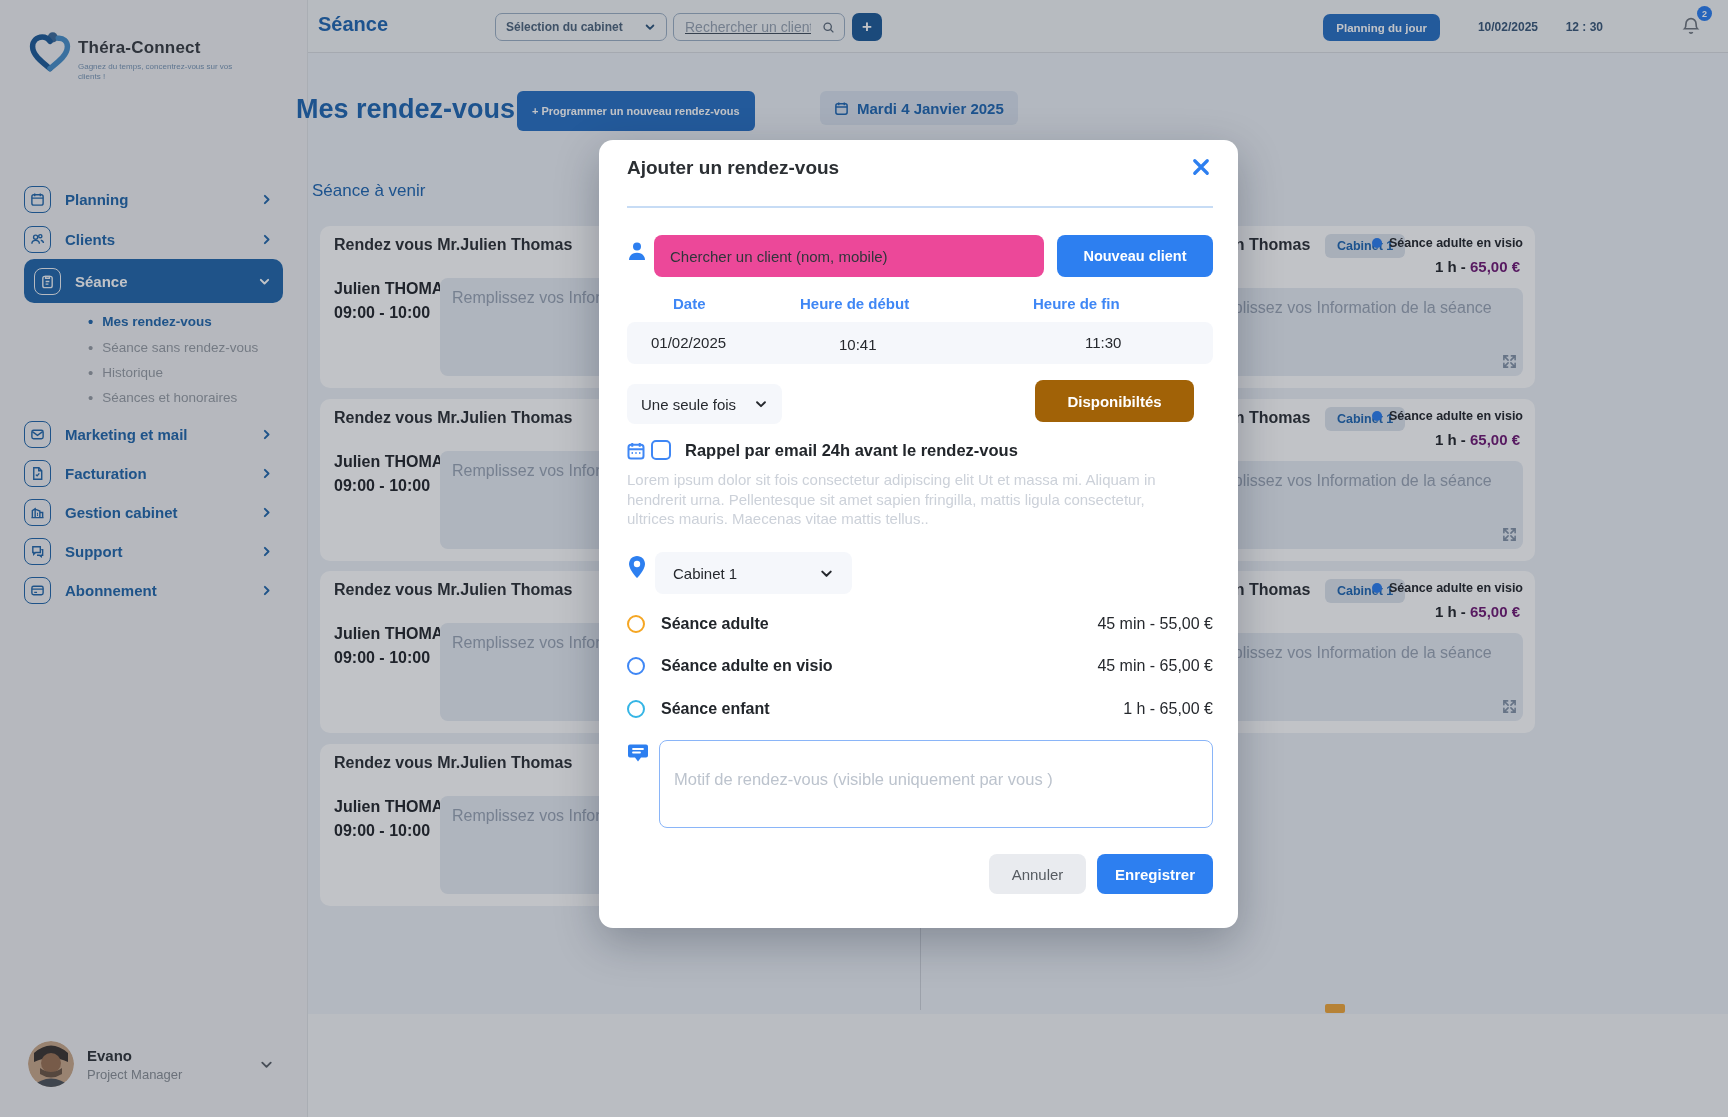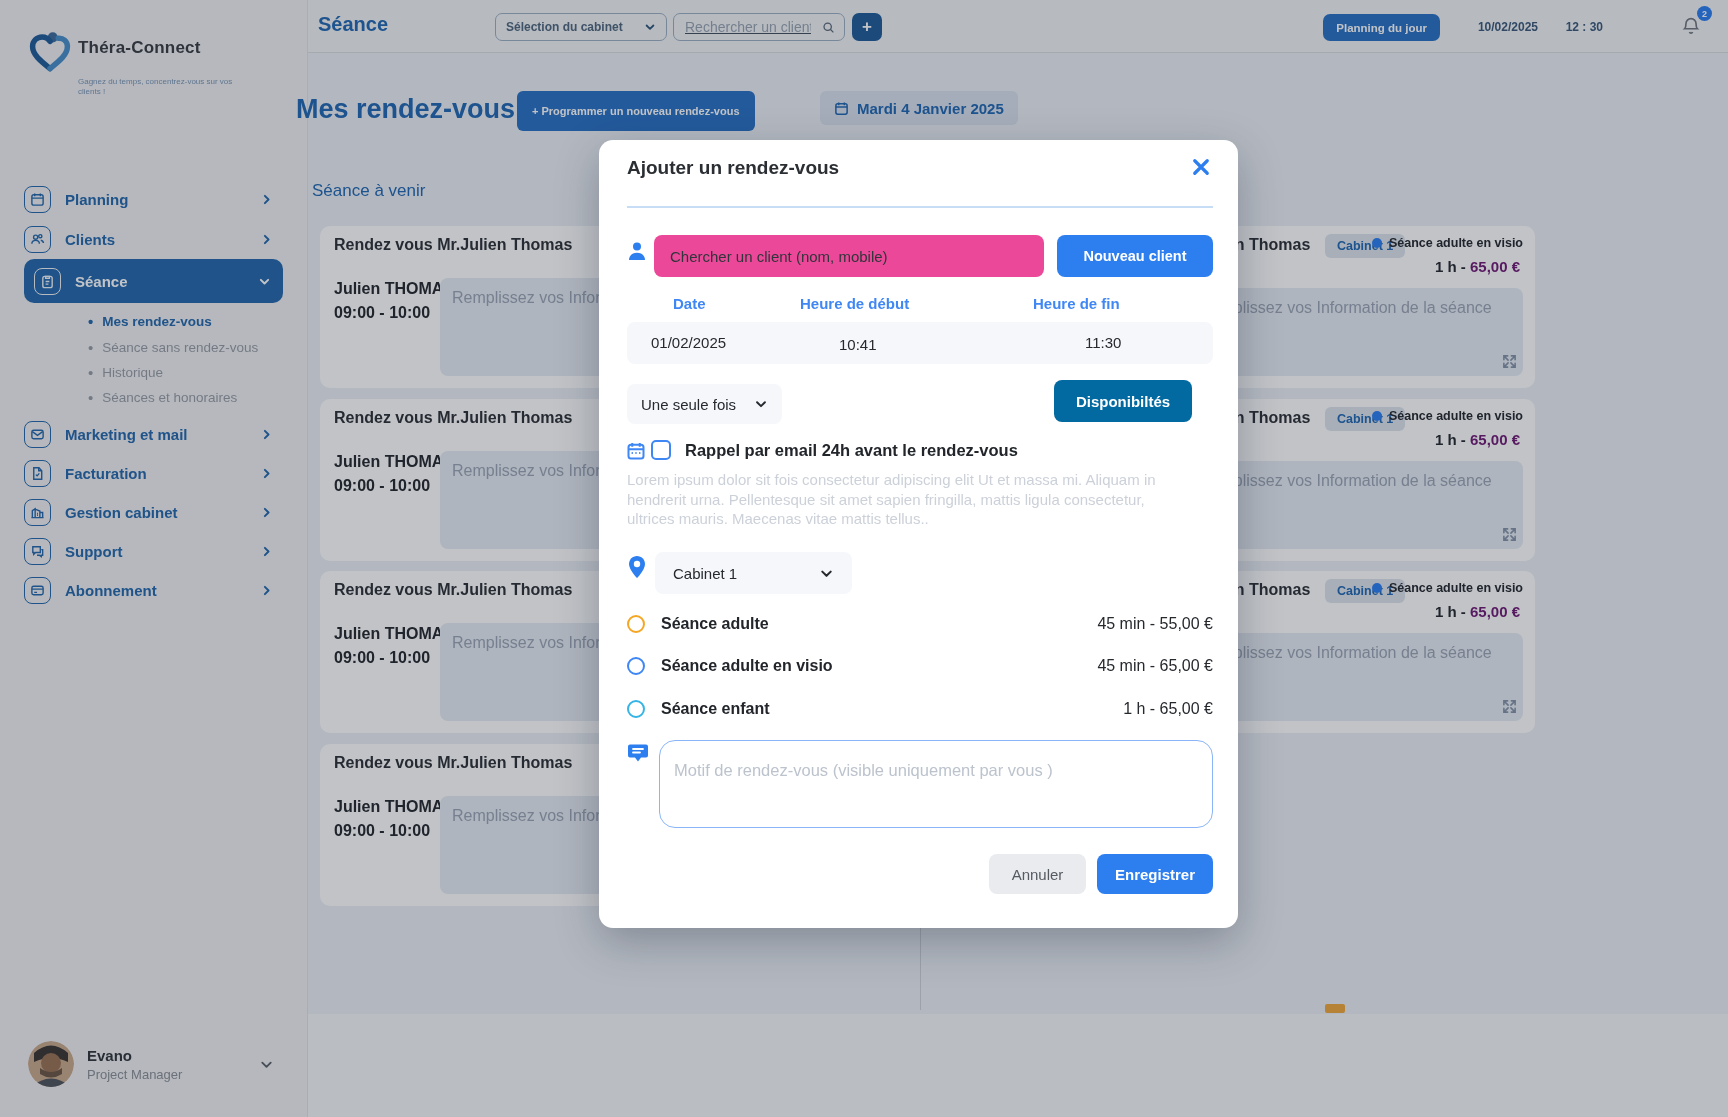--- a/index.html
+++ b/index.html
@@ -6,21 +6,21 @@
   .stage{position:relative;width:1728px;height:1117px;overflow:hidden;background:#fff;
          font-family:"Liberation Sans",sans-serif;-webkit-font-smoothing:antialiased;}
   .stage *{box-sizing:border-box;}
 
   
   .sidebar{position:absolute;left:0;top:0;bottom:0;width:308px;background:#f0f1f3;border-right:1px solid #e1e3e6;z-index:1;}
   .logo{position:absolute;left:28px;top:28px;display:flex;}
   .logo svg{width:44px;height:48px;}
   .logo-text{margin-left:6px;padding-top:10px;}
   .logo-title{font-size:17px;font-weight:700;color:#3a3e44;letter-spacing:.2px;}
-  .logo-tag{width:168px;margin-top:19px;font-size:8px;line-height:10px;color:#7a96b5;}
+  .logo-tag{width:168px;margin-top:4px;font-size:8px;line-height:10px;color:#7a96b5;}
   .nav-item{position:absolute;left:24px;right:20px;height:30px;display:flex;align-items:center;cursor:pointer;}
   .nav-ic{width:27px;height:27px;border:1.6px solid #2569ac;border-radius:8px;display:flex;align-items:center;justify-content:center;color:#2569ac;flex:none;}
   .nav-ic svg{width:15px;height:15px;}
   .nav-label{margin-left:14px;font-size:15px;font-weight:700;color:#2569ac;white-space:nowrap;}
   .nav-chev{position:absolute;right:14px;color:#2569ac;display:flex;}
   .nav-chev svg{width:13px;height:13px;}
   .nav-item.active{left:24px;right:24px;height:44px;background:#2569ac;border-radius:10px;padding:0 10px;}
   .nav-item.active .nav-ic{border-color:#f0f3f7;color:#f0f3f7;}
   .nav-item.active .nav-label{color:#fff;}
   .nav-item.active .nav-chev{color:#fff;right:12px;}
@@ -95,36 +95,36 @@
   .m-client-input::placeholder{color:#30353b;}
   .m-btn-newclient{position:absolute;left:458px;top:95px;width:156px;height:42px;background:#2d7ff0;border-radius:8px;color:#fff;font-size:14.5px;font-weight:600;display:flex;align-items:center;justify-content:center;cursor:pointer;}
   .m-lab{position:absolute;top:155px;font-size:15px;font-weight:600;color:#3f87f5;}
   .m-lab.l1{left:74px;} .m-lab.l2{left:201px;} .m-lab.l3{left:434px;}
   .m-valuebar{position:absolute;left:28px;top:182px;width:586px;height:42px;background:#f5f7fb;border-radius:8px;}
   .m-val{position:absolute;font-size:15px;color:#26292e;cursor:pointer;}
   .m-val.v1{left:52px;top:194px;} .m-val.v2{left:240px;top:196px;} .m-val.v3{left:486px;top:194px;}
   .m-recur{position:absolute;left:28px;top:244px;width:155px;height:40px;background:#f5f7fb;border-radius:8px;display:flex;align-items:center;padding:0 14px;cursor:pointer;}
   .m-recur span{font-size:15px;color:#26292e;}
   .m-recur svg{width:14px;height:14px;margin-left:auto;color:#26292e;}
-  .m-btn-dispo{position:absolute;left:455px;top:240px;width:138px;height:42px;background:#0369a1;border-radius:8px;color:#fff;font-size:15px;font-weight:600;display:flex;align-items:center;justify-content:center;cursor:pointer;}
+  .m-btn-dispo{position:absolute;left:436px;top:240px;width:159px;height:42px;background:#a16207;border-radius:8px;color:#fff;font-size:15px;font-weight:600;display:flex;align-items:center;justify-content:center;cursor:pointer;}
   .m-cal{position:absolute;left:27px;top:301px;width:20px;height:20px;color:#3f87f5;}
   .m-check{position:absolute;left:52px;top:300px;width:20px;height:20px;border:2px solid #3f87f5;border-radius:5px;background:#fff;cursor:pointer;}
   .m-remlabel{position:absolute;left:86px;top:301px;font-size:16.5px;font-weight:700;color:#22262b;}
   .m-lorem{position:absolute;left:28px;top:330px;width:560px;font-size:15px;line-height:19.5px;color:#ccd1d9;}
   .m-pin{position:absolute;left:28px;top:415px;width:20px;height:24px;color:#2d7ff0;}
   .m-cabinet{position:absolute;left:56px;top:412px;width:197px;height:42px;background:#f5f7fb;border-radius:8px;display:flex;align-items:center;padding:0 18px;cursor:pointer;}
   .m-cabinet span{font-size:15px;color:#26292e;}
   .m-cabinet svg{width:15px;height:15px;margin-left:auto;color:#26292e;}
   .m-radio-row{position:absolute;left:28px;width:586px;height:24px;display:flex;align-items:center;}
   .ring{width:18px;height:18px;border-radius:50%;background:#fff;flex:none;cursor:pointer;}
   .ring.r0{border:2.5px solid #f5a623;} .ring.r1{border:2.5px solid #3f87f5;} .ring.r2{border:2.5px solid #35b5e5;}
   .m-radio-label{margin-left:16px;font-size:16px;font-weight:700;color:#22262b;}
   .m-radio-price{margin-left:auto;font-size:16px;color:#26292e;}
   .m-chaticon{position:absolute;left:28px;top:602px;width:22px;height:22px;color:#2d7ff0;}
-  .m-motif{position:absolute;left:60px;top:600px;width:554px;height:88px;border:1.5px solid #8ab5f8;border-radius:16px;padding:20px 14px;resize:none;font-size:16.5px;font-family:inherit;color:#a21caf;outline:none;background:#fff;}
+  .m-motif{position:absolute;left:60px;top:600px;width:554px;height:88px;border:1.5px solid #8ab5f8;border-radius:8px;padding:29px 14px;resize:none;font-size:16.5px;font-family:inherit;color:#a21caf;outline:none;background:#fff;}
   .m-motif::placeholder{color:#bcc3cd;}
   .m-btn-cancel{position:absolute;left:390px;top:714px;width:97px;height:40px;background:#e9ebef;border-radius:8px;color:#565b61;font-size:15px;display:flex;align-items:center;justify-content:center;cursor:pointer;}
   .m-btn-save{position:absolute;left:498px;top:714px;width:116px;height:40px;background:#2d7ff0;border-radius:8px;color:#fff;font-size:15px;font-weight:600;display:flex;align-items:center;justify-content:center;cursor:pointer;}
 </style>
 </head>
 <body>
 
 <div class="stage">
 
   <aside class="sidebar">

